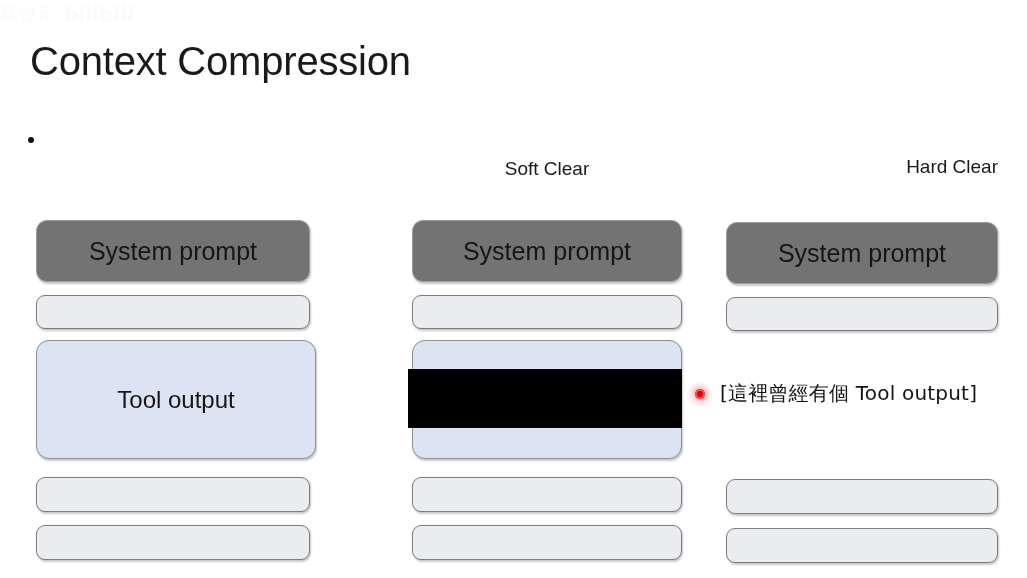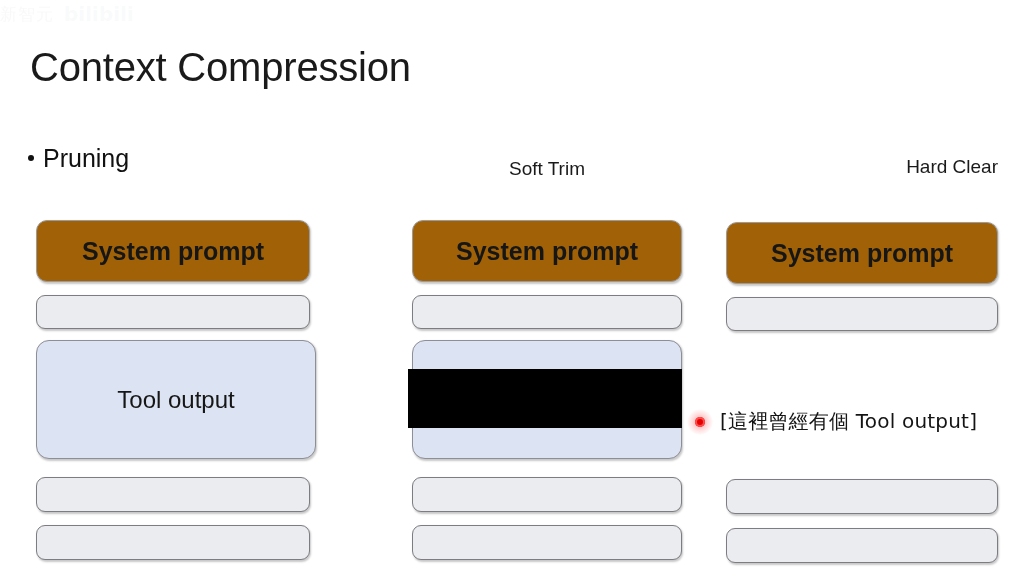--- a/index.html
+++ b/index.html
@@ -51,21 +51,21 @@
     letter-spacing: 0px;
     font-family: "DejaVu Sans", sans-serif;
     line-height: 1;
     white-space: nowrap;
   }
 
   
   .slide-title {
     position: absolute;
     left: 30px;
-    top: 44px;
+    top: 38px;
     font-size: 40px;
     color: #1a1a1a;
     font-weight: 400;
     letter-spacing: -0.2px;
     line-height: 1.15;
     white-space: nowrap;
   }
 
   
   .bullet-row {
@@ -108,23 +108,22 @@
     position: absolute;
     box-sizing: border-box;
     border: 1.2px solid #7c7c82;
     border-radius: 11px;
     display: flex;
     align-items: center;
     justify-content: center;
     box-shadow: 1px 1.5px 2px rgba(0,0,0,0.22);
   }
   .box.sys {
-    background: #a16207;
+    background: #737373;
     border-color: #9a9a9f;
-    font-weight: bold;
   }
   .box.grey {
     background: #ebecef;
     border-color: #7c7c82;
     border-radius: 9px;
   }
   .box.tool {
     background: #dce3f2;
     border-color: #8e8e95;
     border-radius: 13px;
@@ -145,21 +144,20 @@
   }
 
   
   .annotation {
     position: absolute;
     left: 692px;
     top: 380px;
     display: flex;
     align-items: center;
     gap: 12px;
-    margin-top: 28px;
   }
   .red-dot-wrap {
     position: relative;
     width: 16px;
     height: 16px;
     flex: none;
   }
   .red-dot-glow {
     position: absolute;
     left: -5px; top: -5px;
@@ -203,24 +201,23 @@
 
   <div class="top-watermark">
     <span class="tw-cn">新智元</span>
     <span class="tw-logo">bilibili</span>
   </div>
 
   <div class="slide-title">Context Compression</div>
 
   <div class="bullet-row">
     <span class="bullet-dot"></span>
-    <span class="bullet-text">Pruning</span>
-  </div>
-
-  <div class="col-head soft">Soft Trim</div>
+  </div>
+
+  <div class="col-head soft">Soft Clear</div>
   <div class="col-head hard">Hard Clear</div>
 
   <div class="box sys" style="left:36px; top:220px; width:274px; height:62px;">
     <span class="box-label">System prompt</span>
   </div>
 
   <div class="box grey" style="left:36px; top:295px; width:274px; height:34px;"></div>
 
   <div class="box tool" style="left:36px; top:340px; width:280px; height:119px;">
     <span class="box-label">Tool output</span>

